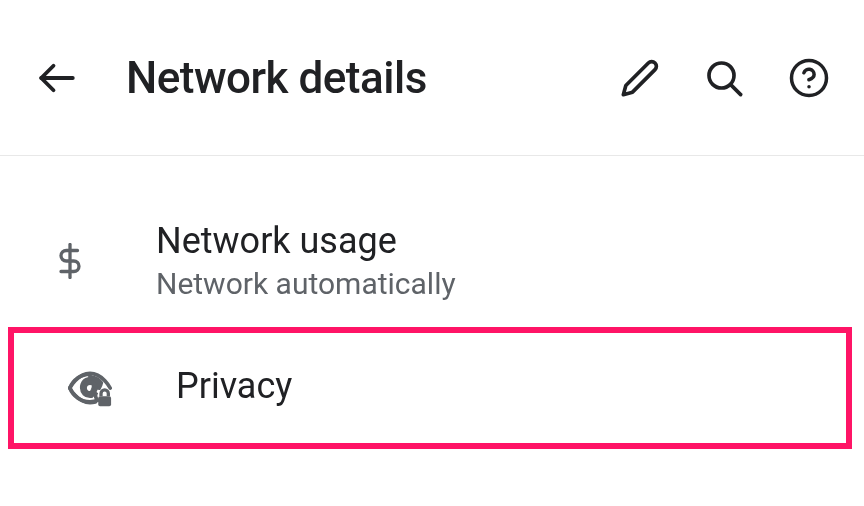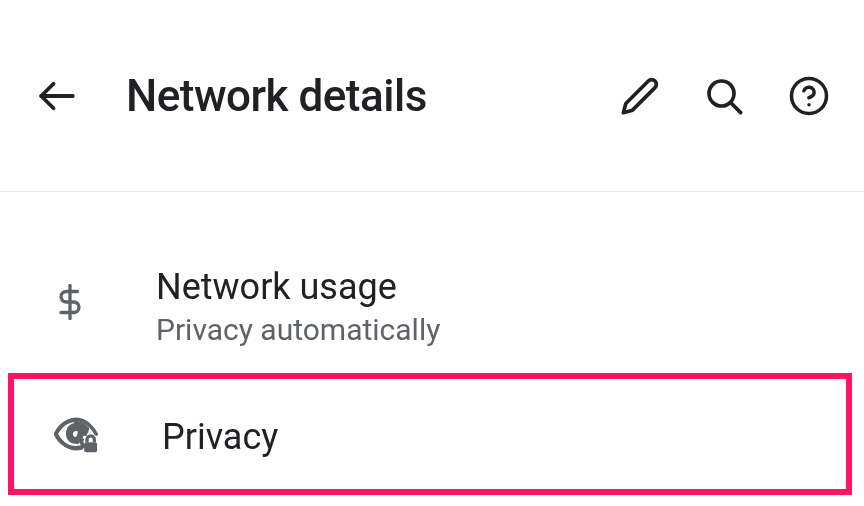--- a/index.html
+++ b/index.html
@@ -12,21 +12,21 @@
       background: #ffffff;
       width: 864px;
       height: 506px;
       overflow: hidden;
     }
     .header {
       display: flex;
       align-items: center;
       padding: 24px 28px;
       border-bottom: 1px solid #e8e8e8;
-      height: 192px;
+      height: 156px;
     }
     .back-button {
       background: none;
       border: none;
       cursor: pointer;
       padding: 8px;
       margin-right: 40px;
       display: flex;
       align-items: center;
       justify-content: center;
@@ -66,39 +66,38 @@
       width: 44px;
       height: 44px;
       display: flex;
       align-items: center;
       justify-content: center;
       margin-right: 64px;
       color: #5f6368;
     }
     .settings-item-content {
       flex: 1;
-      margin-top: 10px;
     }
     .settings-item-title {
       font-size: 36px;
       font-weight: 400;
       color: #202124;
       margin-bottom: 4px;
     }
     .settings-item-subtitle {
       font-size: 30px;
       font-weight: 400;
       color: #5f6368;
     }
     .highlight-box {
       border: 6px solid #ff1466;
       margin: 6px 12px 6px 8px;
     }
     .highlight-box .settings-item {
-      padding-left: 40px;
+      padding-left: 54px;
     }
   </style>
 </head>
 <body>
 
 <div class="header">
   <button class="back-button">
     <svg width="42" height="42" viewBox="0 0 24 24" fill="none" stroke="#202124" stroke-width="2.2" stroke-linecap="round" stroke-linejoin="round">
       <line x1="21" y1="12" x2="3" y2="12"></line>
       <polyline points="10 19 3 12 10 5"></polyline>
@@ -131,21 +130,21 @@
 
   <div class="settings-item">
     <div class="settings-item-icon">
       <svg width="36" height="36" viewBox="0 0 24 24" fill="none" stroke="#5f6368" stroke-width="2.2" stroke-linecap="round" stroke-linejoin="round">
         <line x1="12" y1="1" x2="12" y2="23"></line>
         <path d="M17 5H9.5a3.5 3.5 0 0 0 0 7h5a3.5 3.5 0 0 1 0 7H6"></path>
       </svg>
     </div>
     <div class="settings-item-content">
       <div class="settings-item-title">Network usage</div>
-      <div class="settings-item-subtitle">Privacy automatically</div>
+      <div class="settings-item-subtitle">Network automatically</div>
     </div>
   </div>
 
   <div class="highlight-box">
     <div class="settings-item">
       <div class="settings-item-icon">
         <svg width="48" height="48" viewBox="0 0 24 24" fill="#5f6368">
           <path d="M12 4.5C7 4.5 2.73 7.61 1 12c1.73 4.39 6 7.5 11 7.5 1.5 0 2.93-.28 4.24-.79l-.02-.02A4.49 4.49 0 0 1 15 16.5c0-.79.2-1.53.56-2.18A4.5 4.5 0 1 1 16.5 12c.18 0 .35.02.52.04.52-.88.92-1.85 1.15-2.87C16.69 7.05 14.46 6 12 6V4.5zm0 3a4.5 4.5 0 0 0-4.5 4.5A4.5 4.5 0 0 0 12 16.5c.17 0 .33-.02.5-.04-.02-.15-.04-.3-.04-.46 0-1.12.37-2.16 1-3A4.48 4.48 0 0 0 12 7.5zm0 1.8a2.7 2.7 0 0 1 2.7 2.7 2.7 2.7 0 0 1-2.7 2.7A2.7 2.7 0 0 1 9.3 12 2.7 2.7 0 0 1 12 9.3z" fill="none" stroke="#5f6368" stroke-width="2"></path>
           <path d="M1 12s4-8 11-8 11 8 11 8" fill="none" stroke="#5f6368" stroke-width="2" stroke-linecap="round"></path>
           <path d="M1 12s4 8 11 8c1 0 2-.15 2.9-.4" fill="none" stroke="#5f6368" stroke-width="2" stroke-linecap="round"></path>

